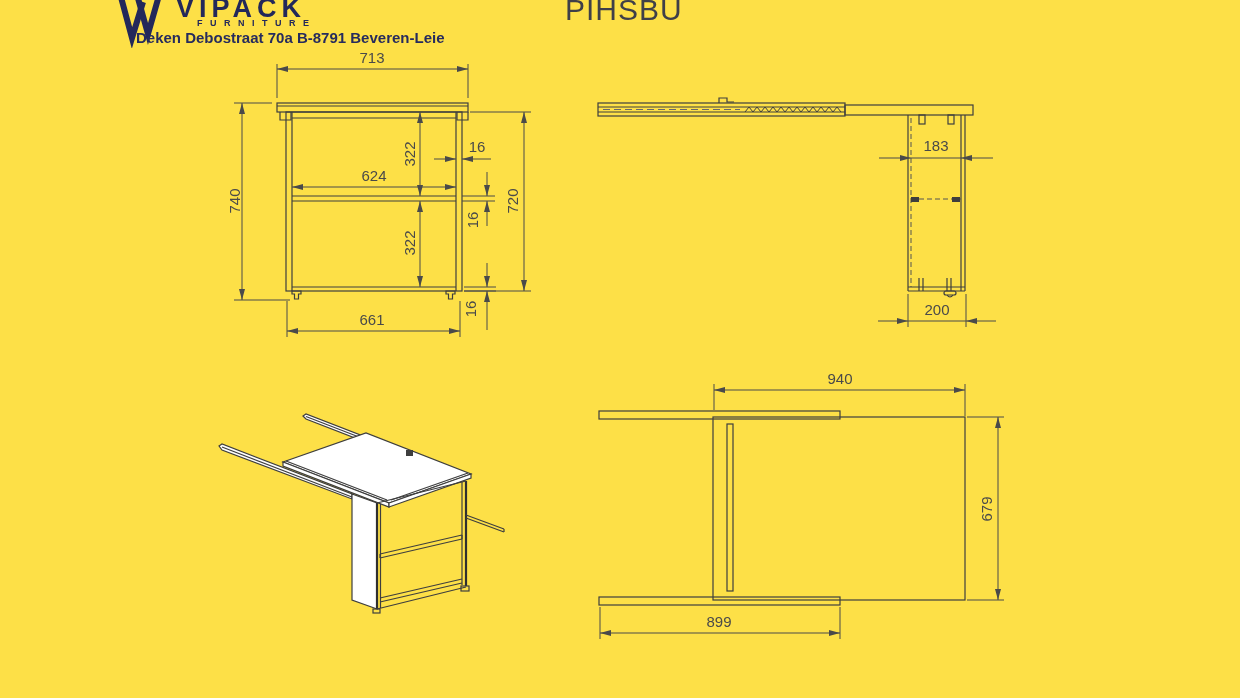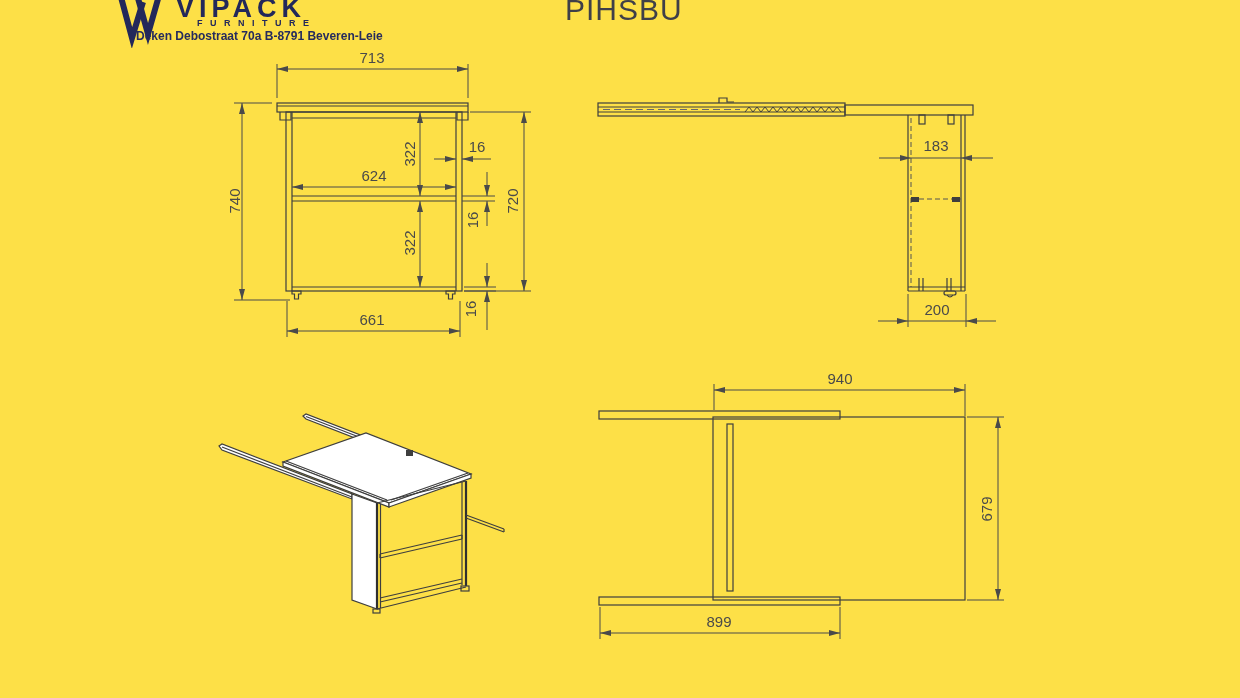--- a/index.html
+++ b/index.html
@@ -3,21 +3,21 @@
 <meta charset="utf-8">
 <style>
   html,body{margin:0;padding:0;background:#fff;}
   .canvas{position:relative;width:1240px;height:698px;background:#fde047;overflow:hidden;
           font-family:"Liberation Sans",sans-serif;}
   .brand-mark{position:absolute;left:112px;top:0;width:60px;height:48px;overflow:hidden;}
   .brand-name{position:absolute;left:176px;top:-7px;font-size:27px;font-weight:700;
               letter-spacing:5px;color:#23285a;}
   .brand-tagline{position:absolute;left:197px;top:18px;font-size:9px;font-weight:700;
                  letter-spacing:7.5px;color:#23285a;}
-  .brand-address{position:absolute;left:136px;top:29px;font-size:12px;font-weight:700;
+  .brand-address{position:absolute;left:136px;top:29px;font-size:15px;font-weight:700;
                  color:#262b5d;}
   .product-title{position:absolute;left:565px;top:-7px;font-size:30px;font-weight:500;
                  letter-spacing:1px;color:#3f3f48;}
   .drawing{position:absolute;left:0;top:0;}
   .edge{stroke:#3e3e3e;stroke-width:1.2;fill:none;}
   .edge-thick{stroke:#2f2f2f;stroke-width:2.2;fill:none;}
   .face{stroke:#3e3e3e;stroke-width:1.2;fill:#ffffff;}
   .fillrect{fill:#3e3e3e;stroke:none;}
   .dashed{stroke:#6a6a6a;stroke-width:1;stroke-dasharray:7 4;fill:none;}
   .dashed2{stroke:#555;stroke-width:1;stroke-dasharray:5 3;fill:none;}

